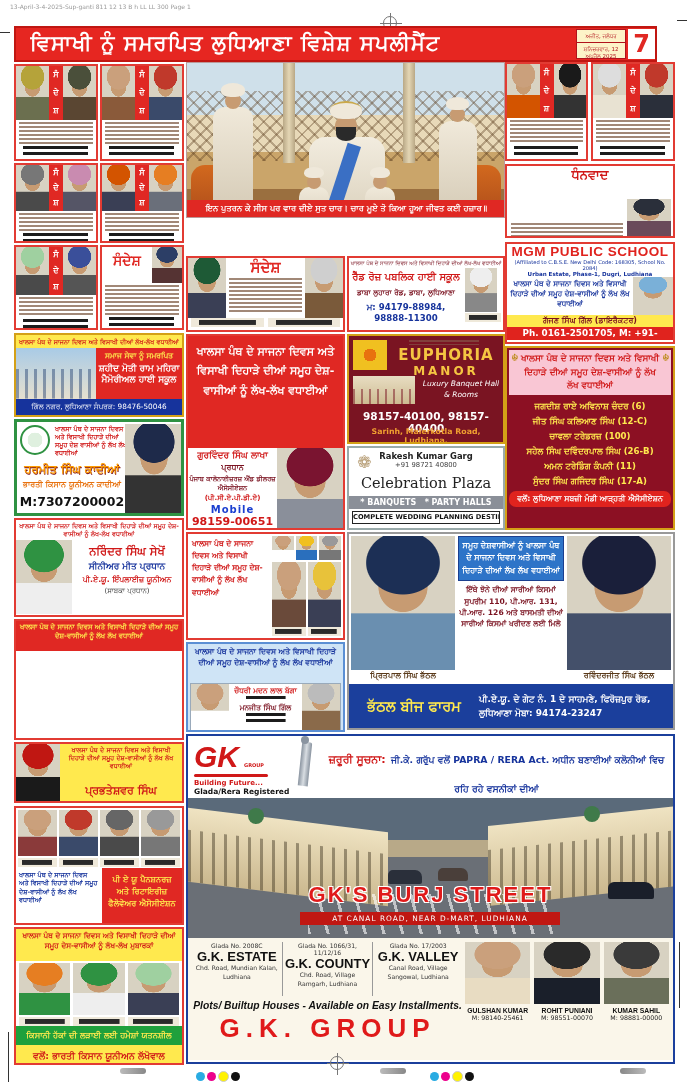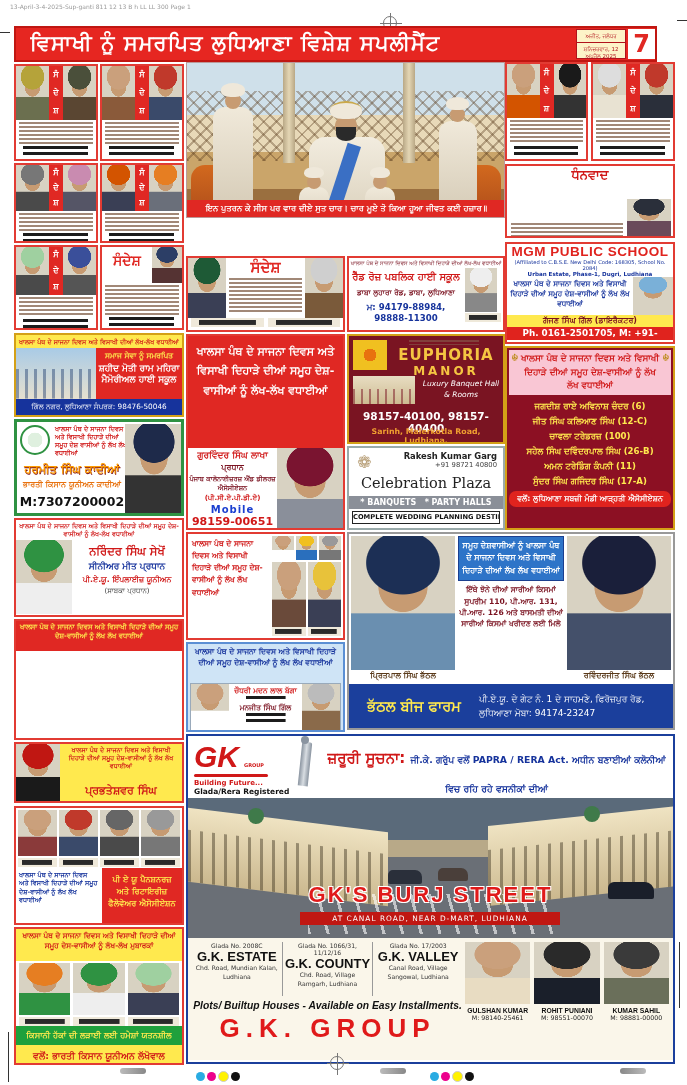--- a/index.html
+++ b/index.html
@@ -287,21 +287,21 @@
       <div style="font-size:12px;letter-spacing:3px;">MANOR</div>
     </div>
     <div class="abs" style="left:4px;top:40px;width:62px;height:28px;background:repeating-linear-gradient(to right,rgba(122,20,34,.5) 0 2px,rgba(0,0,0,0) 2px 8px) left bottom/100% 55% no-repeat,linear-gradient(#e8ddc2,#cdbb92);"></div>
     <div class="abs ctr" style="left:70px;top:42px;width:84px;color:#fff;font-size:7.5px;font-style:italic;line-height:1.5;">Luxury Banquet Hall &amp; Rooms</div>
     <div class="abs ctr" style="left:0;top:74px;width:154px;color:#fff;font-size:10.5px;font-weight:bold;">98157-40100, 98157-40400</div>
     <div class="abs ctr" style="left:0;top:91px;width:154px;color:#f0a030;font-size:7.8px;font-weight:bold;">Sarinh, Malerkotla Road, Ludhiana.</div>
   </div>
 
   <div class="abs" style="left:347px;top:446px;width:158px;height:84px;background:#fff;border:2px solid #9aa;overflow:hidden;">
     <div style="position:absolute;left:8px;top:4px;color:#b59b72;font-size:17px;">❁</div>
-    <div style="text-align:right;padding:3px 6px 0;">
+    <div style="text-align:center;padding:3px 6px 0;">
       <div style="font-size:8.4px;font-weight:bold;color:#222;">Rakesh Kumar Garg</div>
       <div style="font-size:6.8px;color:#444;">+91 98721 40800</div>
     </div>
     <div class="serif ctr" style="font-size:14.5px;color:#222;margin-top:6px;">Celebration Plaza</div>
     <div class="ctr" style="background:#8a8f98;color:#fff;font-size:8px;font-weight:bold;height:13px;line-height:13px;margin-top:5px;white-space:pre;">* BANQUETS   * PARTY HALLS</div>
     <div class="ctr" style="border:1px solid #222;margin:2px 3px;font-size:6.7px;font-weight:bold;color:#111;height:11px;line-height:11px;white-space:nowrap;overflow:hidden;">COMPLETE WEDDING PLANNING DESTINATION</div>
   </div>
 
   <div class="abs bx" style="left:186px;top:532px;width:159px;height:108px;">
     <div class="flex" style="height:100%;">
@@ -336,21 +336,21 @@
         <div style="background:#2e74c8;color:#fff;font-size:8px;font-weight:bold;text-align:center;padding:3px 2px;line-height:1.55;border:1px solid #1b3f8f;">ਸਮੂਹ ਦੇਸ਼ਵਾਸੀਆਂ ਨੂੰ ਖਾਲਸਾ ਪੰਥ ਦੇ ਸਾਜਨਾ ਦਿਵਸ ਅਤੇ ਵਿਸਾਖੀ ਦਿਹਾੜੇ ਦੀਆਂ ਲੱਖ ਲੱਖ ਵਧਾਈਆਂ</div>
         <div style="color:#7a1220;font-size:7.6px;font-weight:bold;text-align:center;padding:3px 1px;line-height:1.5;">ਇੱਥੇ ਝੋਨੇ ਦੀਆਂ ਸਾਰੀਆਂ ਕਿਸਮਾਂ ਸੁਪਰੀਮ 110, ਪੀ.ਆਰ. 131, ਪੀ.ਆਰ. 126 ਅਤੇ ਬਾਸਮਤੀ ਦੀਆਂ ਸਾਰੀਆਂ ਕਿਸਮਾਂ ਖਰੀਦਣ ਲਈ ਮਿਲੋ</div>
       </div>
       <div class="col" style="width:104px;padding:2px;">
         <div class="ph" style="flex:1;--t:#1a1f3a;--c:#44506a;"></div>
         <div class="ctr" style="color:#5a3a1a;font-size:8px;font-weight:bold;height:12px;line-height:12px;white-space:nowrap;overflow:hidden;">ਰਵਿੰਦਰਜੀਤ ਸਿੰਘ ਭੱਠਲ</div>
       </div>
     </div>
     <div class="flex" style="height:44px;background:#1b3f9c;align-items:center;">
       <div style="width:130px;color:#ffe94e;font-size:14.5px;font-weight:bold;text-align:center;">ਭੱਠਲ ਬੀਜ ਫਾਰਮ</div>
-      <div style="flex:1;color:#fff;font-size:9px;font-weight:normal;line-height:1.6;padding-right:0;">ਪੀ.ਏ.ਯੂ. ਦੇ ਗੇਟ ਨੰ. 1 ਦੇ ਸਾਹਮਣੇ, ਫਿਰੋਜ਼ਪੁਰ ਰੋਡ, ਲੁਧਿਆਣਾ ਮੋਬਾ: 94174-23247</div>
+      <div style="flex:1;color:#fff;font-size:9px;font-weight:bold;line-height:1.6;padding-right:0;">ਪੀ.ਏ.ਯੂ. ਦੇ ਗੇਟ ਨੰ. 1 ਦੇ ਸਾਹਮਣੇ, ਫਿਰੋਜ਼ਪੁਰ ਰੋਡ, ਲੁਧਿਆਣਾ ਮੋਬਾ: 94174-23247</div>
     </div>
   </div>
 
   <div class="abs" style="left:186px;top:642px;width:159px;height:90px;background:#cfe4f6;border:2px solid #5b8fd4;overflow:hidden;">
     <div style="color:#16339c;font-size:7.6px;font-weight:bold;text-align:center;padding:2px 3px;line-height:1.45;height:34px;overflow:hidden;">ਖਾਲਸਾ ਪੰਥ ਦੇ ਸਾਜਨਾ ਦਿਵਸ ਅਤੇ ਵਿਸਾਖੀ ਦਿਹਾੜੇ ਦੀਆਂ ਸਮੂਹ ਦੇਸ਼-ਵਾਸੀਆਂ ਨੂੰ ਲੱਖ ਲੱਖ ਵਧਾਈਆਂ</div>
     <div class="flex" style="height:46px;background:#fff;margin:1px 2px;border:1px solid #9ab;">
       <div class="ph" style="width:38px;--t:#caa07c;--c:#fff;"></div>
       <div class="ctr" style="flex:1;padding-top:2px;overflow:hidden;">
         <div style="color:#d01818;font-size:7.4px;font-weight:bold;">ਚੌਧਰੀ ਮਦਨ ਲਾਲ ਬੱਗਾ</div>
         <div class="nm" style="height:6px;margin:1px 14px;"></div>
@@ -369,21 +369,21 @@
         <span style="font-size:5px;color:#d01818;font-weight:bold;">GROUP</span>
         <div style="width:74px;height:3px;background:#d01818;border-radius:2px;margin:0 0 2px;"></div>
         <div style="font-size:7px;color:#d01818;font-weight:bold;">Building Future...</div>
         <div style="font-size:7.5px;color:#111;font-weight:bold;">Glada/Rera Registered</div>
       </div>
       <div style="width:30px;position:relative;">
         <div class="abs" style="left:10px;top:6px;width:10px;height:44px;background:linear-gradient(to right,#8a94a0,#d8dde2,#8a94a0);transform:rotate(6deg);border-radius:2px 2px 0 0;"></div>
         <div class="abs" style="left:11px;top:0;width:8px;height:8px;border-radius:50%;background:#8a94a0;"></div>
       </div>
       <div class="ctr" style="flex:1;padding:8px 6px 0;line-height:1.8;">
-        <span style="color:#d01818;font-size:15px;font-weight:bold;">ਜ਼ਰੂਰੀ ਸੂਚਨਾ:</span>
+        <span style="color:#d01818;font-size:11px;font-weight:bold;">ਜ਼ਰੂਰੀ ਸੂਚਨਾ:</span>
         <span style="color:#16339c;font-size:9.3px;font-weight:bold;">ਜੀ.ਕੇ. ਗਰੁੱਪ ਵਲੋਂ PAPRA / RERA Act. ਅਧੀਨ ਬਣਾਈਆਂ ਕਲੋਨੀਆਂ ਵਿਚ ਰਹਿ ਰਹੇ ਵਸਨੀਕਾਂ ਦੀਆਂ</span>
         <div style="color:#16339c;font-size:9.3px;font-weight:bold;">Societies ਬਣ ਚੁੱਕੀਆਂ ਹਨ। ਉਨ੍ਹਾਂ ਪਾਸ ਬਣਦੇ Dues ਦੇ ਕੇ ਆਪਣੇ ਪਲਾਟ ਦਾ ਕਬਜ਼ਾ ਲੈ ਲਿਆ ਜਾਵੇ ਜੀ</div>
       </div>
     </div>
 
     <div style="position:relative;height:140px;background:linear-gradient(#5a6a7a 0 30%,#b8a988 30% 42%,#6a6f76 42%);overflow:hidden;">
       <div class="abs" style="left:0;top:22px;width:200px;height:74px;transform:skewY(7deg);background:repeating-linear-gradient(to right,rgba(60,50,30,.45) 0 3px,rgba(0,0,0,0) 3px 12px) left bottom/100% 70% no-repeat,linear-gradient(#efe3c2,#cbb88e);"></div>
       <div class="abs" style="left:300px;top:18px;width:190px;height:80px;transform:skewY(-6deg);background:repeating-linear-gradient(to right,rgba(60,50,30,.45) 0 3px,rgba(0,0,0,0) 3px 12px) left bottom/100% 70% no-repeat,linear-gradient(#efe3c2,#cbb88e);"></div>
       <div class="abs" style="left:60px;top:10px;width:16px;height:16px;border-radius:50%;background:#3f7a4a;"></div>
       <div class="abs" style="left:396px;top:8px;width:16px;height:16px;border-radius:50%;background:#3f7a4a;"></div>

